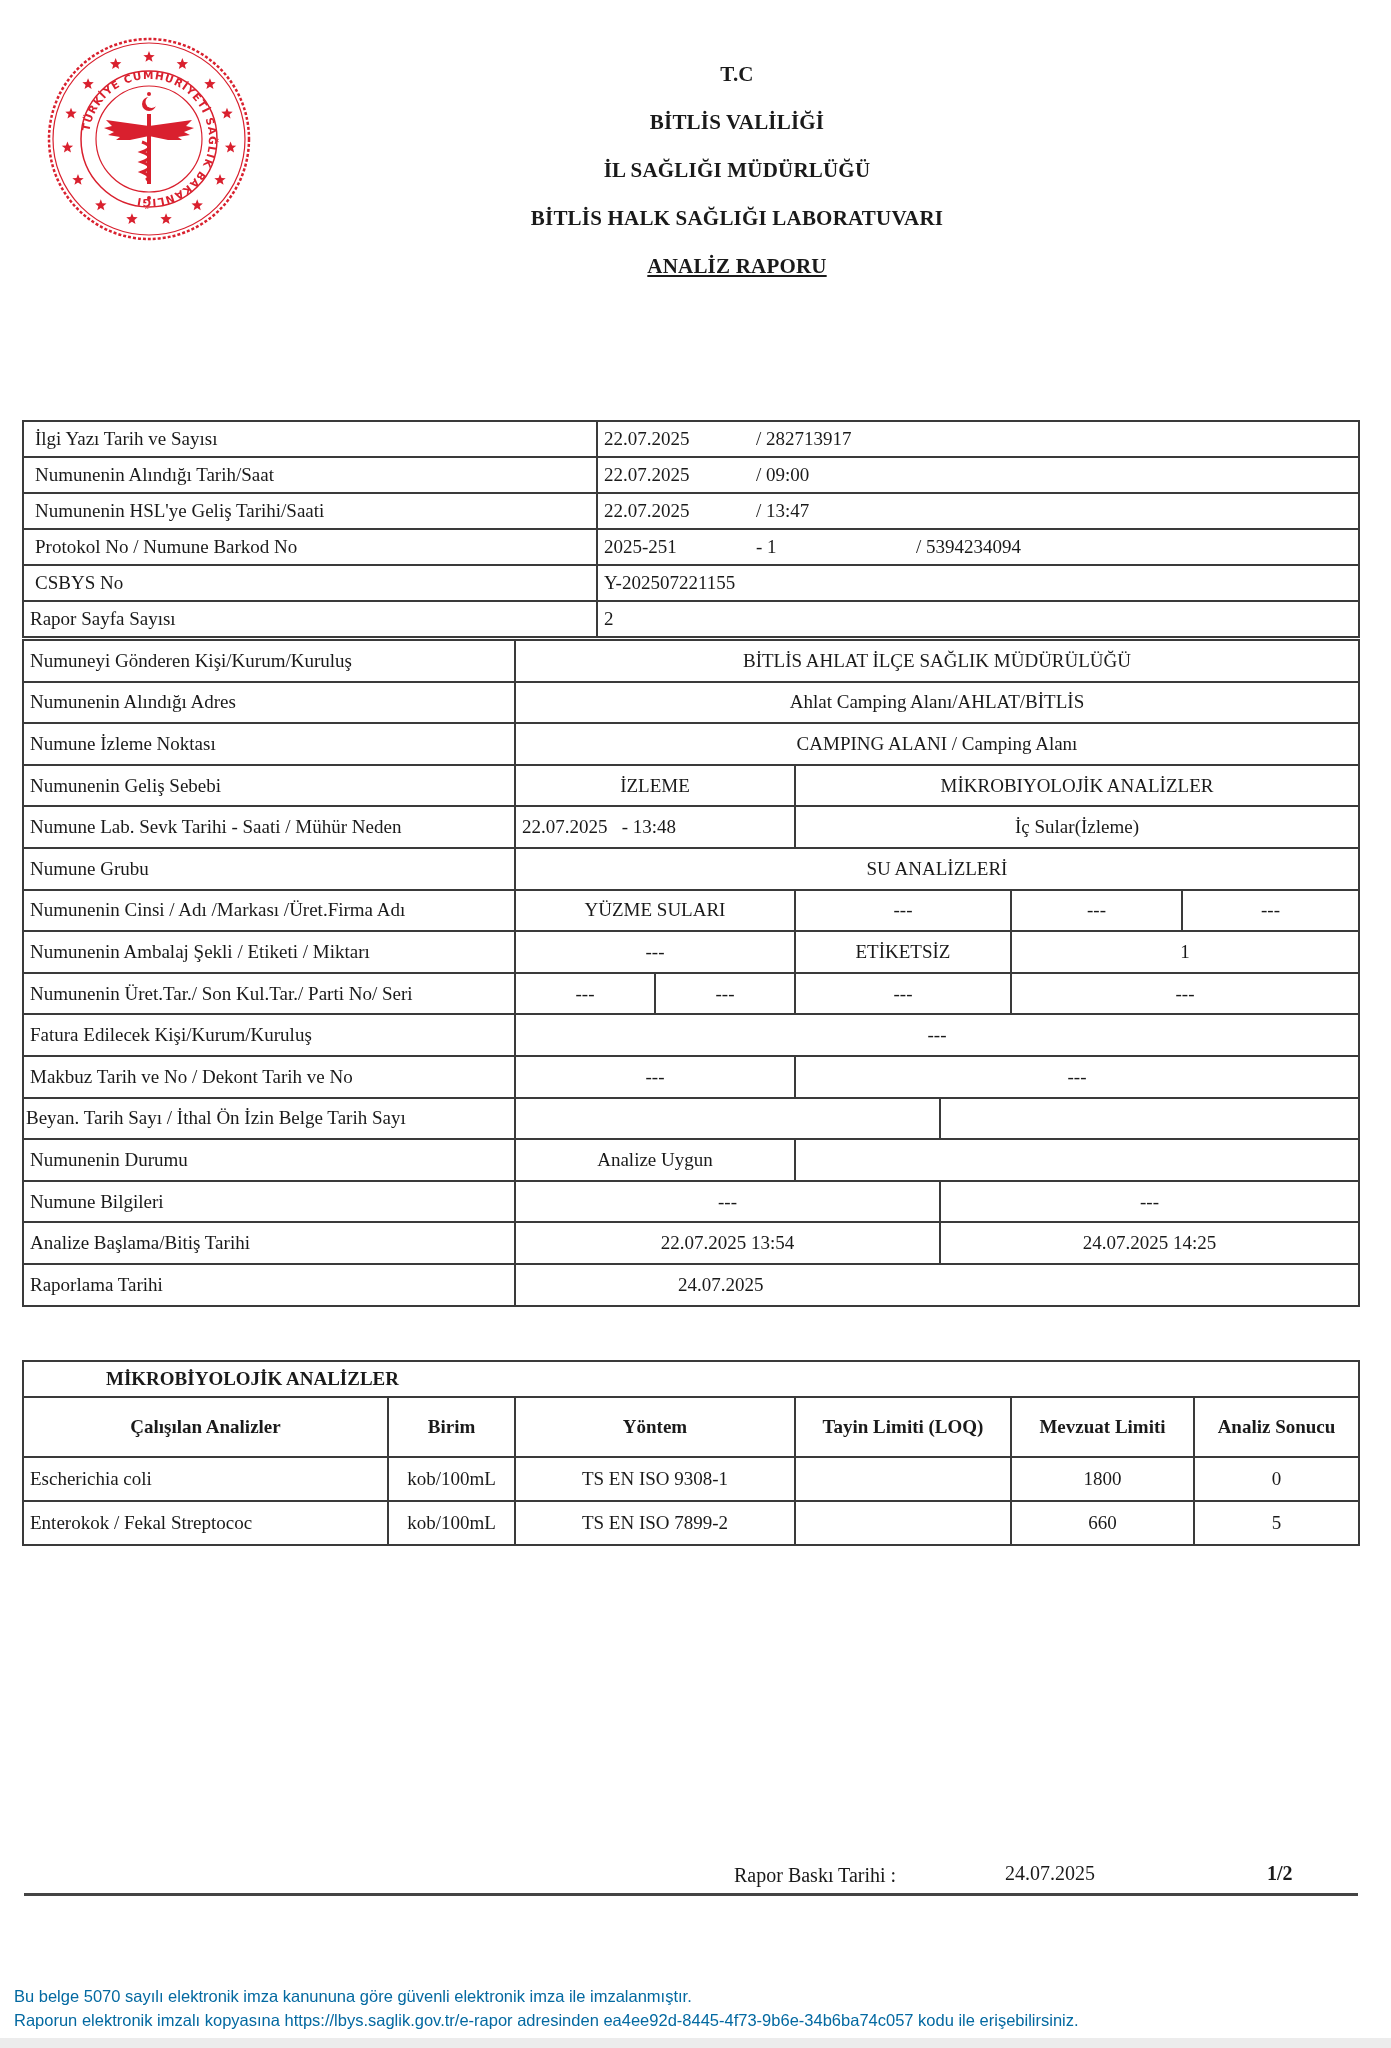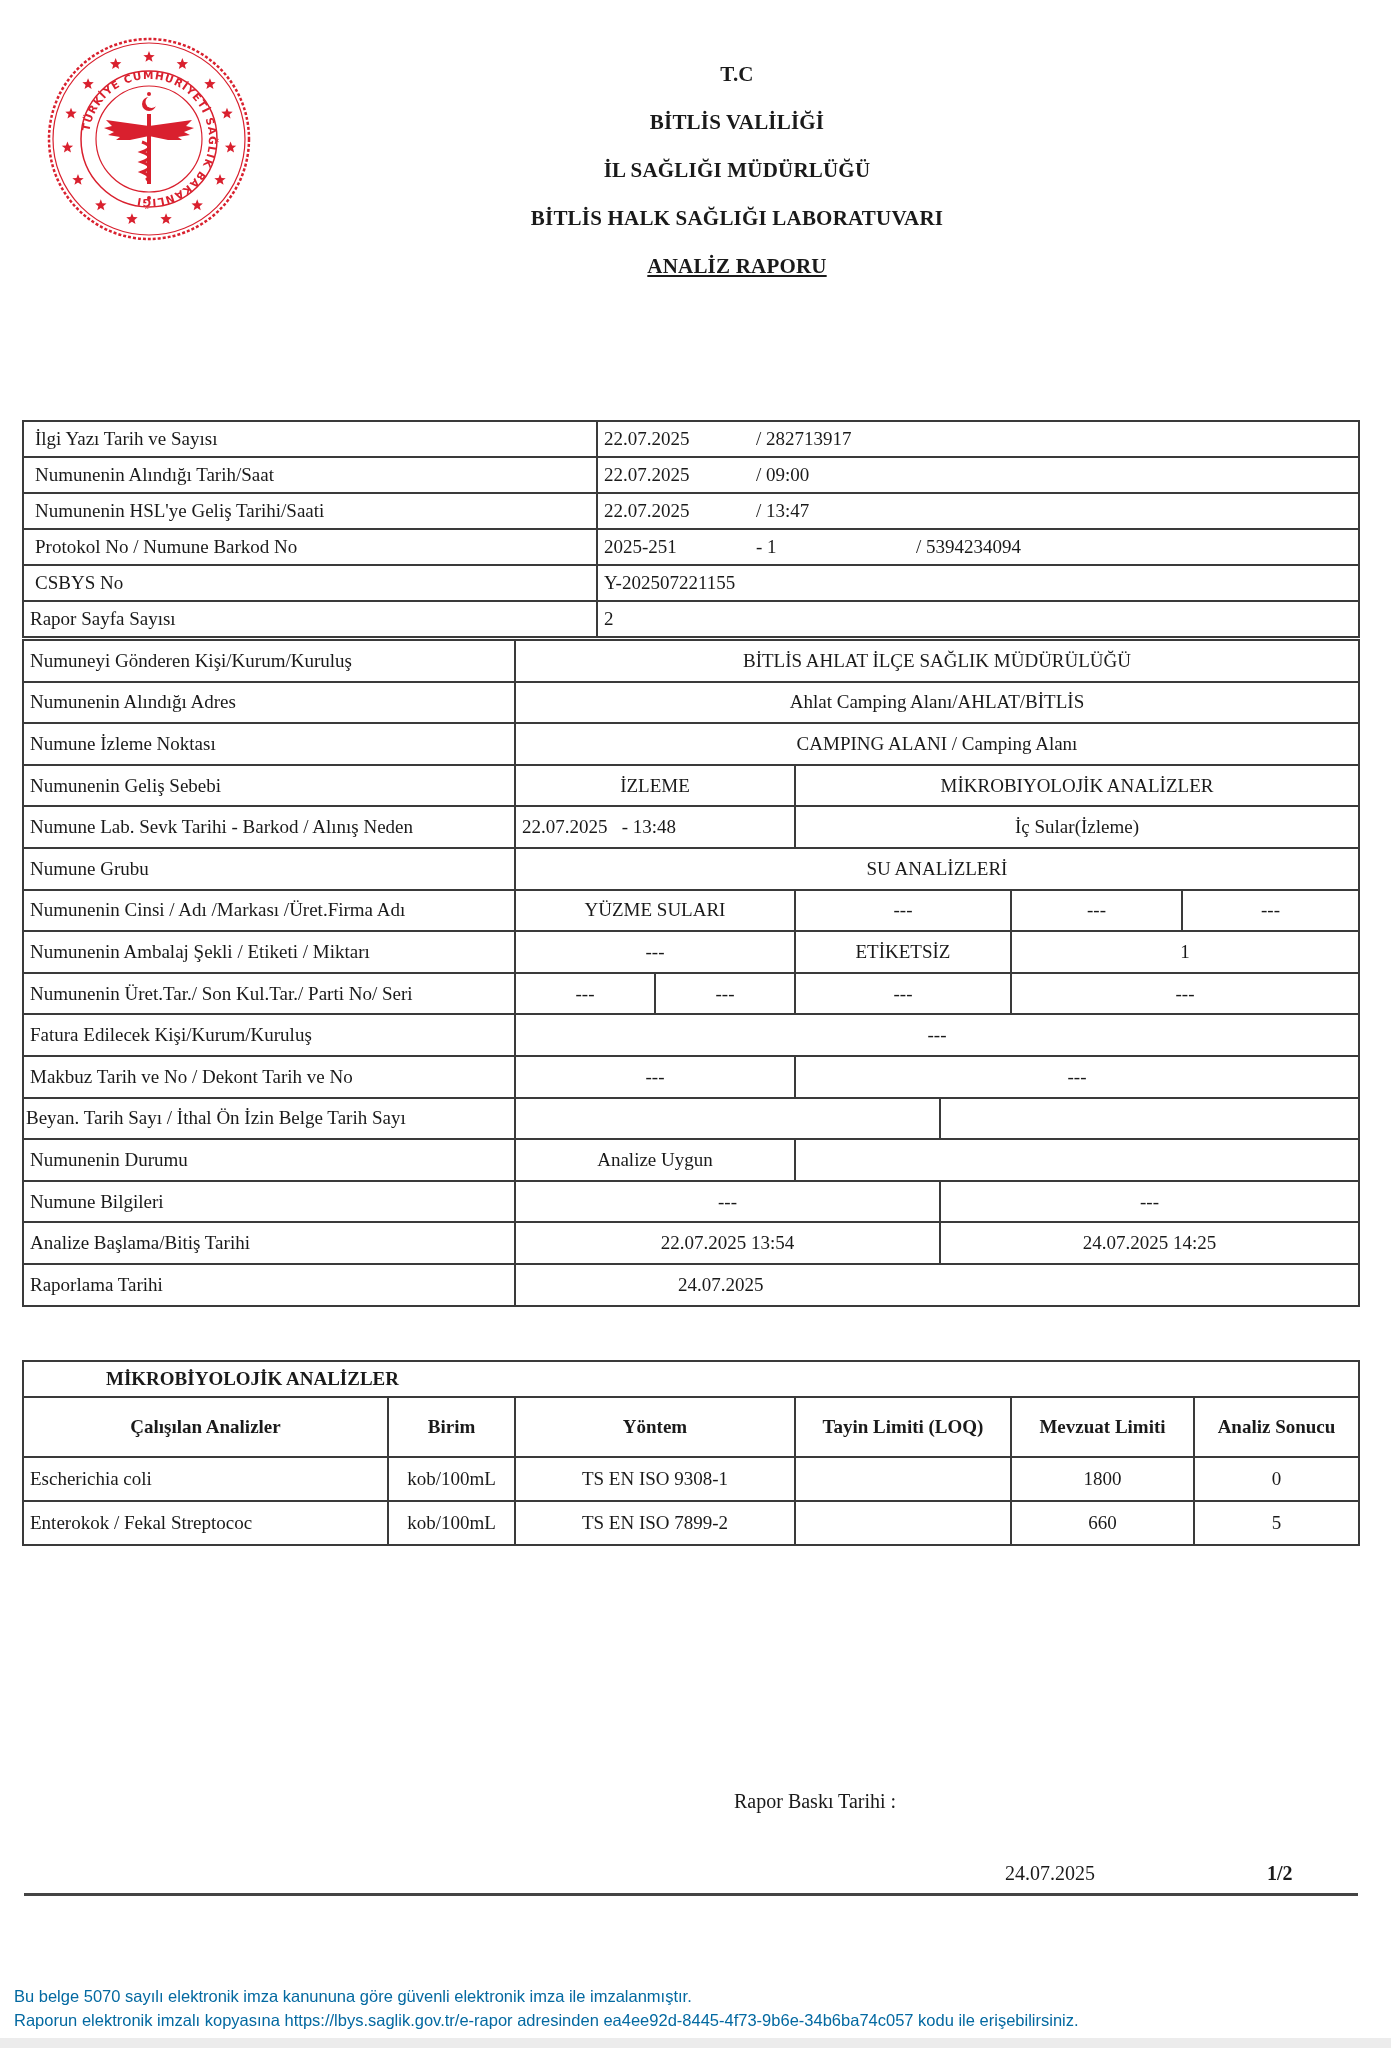--- a/index.html
+++ b/index.html
@@ -34,21 +34,21 @@
   #t3 { left: 22px; top: 1360px; width: 1336px; }
   #t3 tr.title { height: 36px; }
   #t3 tr.head { height: 60px; }
   #t3 tr.row { height: 44px; }
   #t3 td.bold { font-weight: bold; }
   #t3 td.ttl { font-weight: bold; padding-left: 82px; }
 
   .sp { display: inline-block; }
 
   
-  .print-label { position: absolute; left: 734px; top: 1790px; font-size: 20px; }
+  .print-label { position: absolute; left: 734px; top: 1864px; font-size: 20px; }
   .print-date  { position: absolute; left: 1005px; top: 1862px; font-size: 20px; }
   .page-no     { position: absolute; left: 1267px; top: 1862px; font-size: 20px; font-weight: bold; }
   .rule { position: absolute; left: 24px; top: 1893px; width: 1334px; height: 3px; background: #444; }
 
   .esign { position: absolute; left: 14px; font-family: "Liberation Sans", "DejaVu Sans", sans-serif;
            font-size: 16.5px; color: #0369a1; }
   .esign.a { top: 1987px; }
   .esign.b { top: 2011px; }
   .bottom-band { position: absolute; left: 0; top: 2038px; width: 1391px; height: 10px;
                  background: #ececec; }
@@ -174,21 +174,21 @@
   <tr>
     <td class="lbl">Numune İzleme Noktası</td>
     <td class="c" colspan="6">CAMPING ALANI / Camping Alanı</td>
   </tr>
   <tr>
     <td class="lbl">Numunenin Geliş Sebebi</td>
     <td class="c" colspan="2">İZLEME</td>
     <td class="c" colspan="4">MİKROBIYOLOJİK ANALİZLER</td>
   </tr>
   <tr>
-    <td class="lbl">Numune Lab. Sevk  Tarihi - Barkod / Alınış Neden</td>
+    <td class="lbl">Numune Lab. Sevk  Tarihi - Saati / Mühür Neden</td>
     <td colspan="2" style="white-space:pre">22.07.2025   - 13:48</td>
     <td class="c" colspan="4">İç Sular(İzleme)</td>
   </tr>
   <tr>
     <td class="lbl">Numune Grubu</td>
     <td class="c" colspan="6">SU ANALİZLERİ</td>
   </tr>
   <tr>
     <td class="lbl">Numunenin Cinsi / Adı /Markası /Üret.Firma Adı</td>
     <td class="c" colspan="2">YÜZME SULARI</td>

